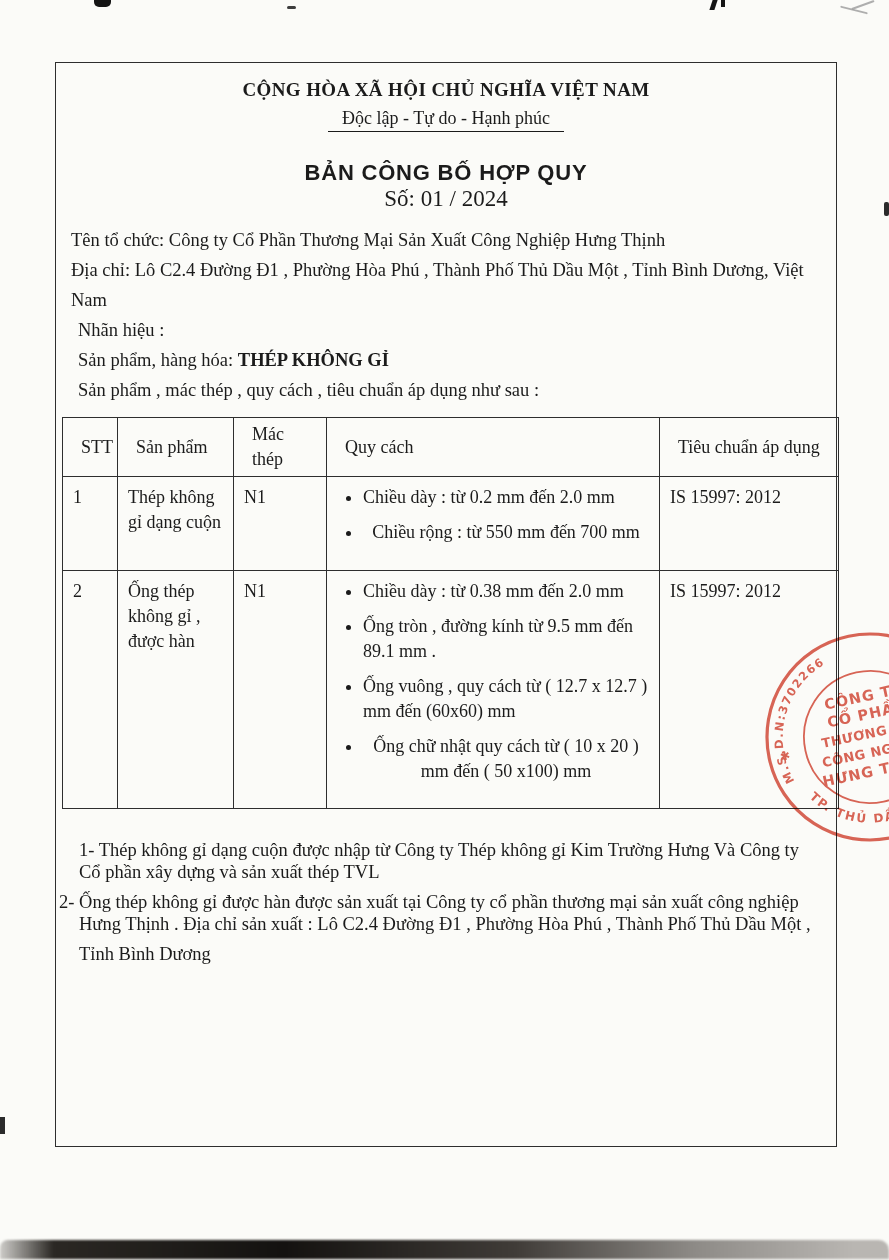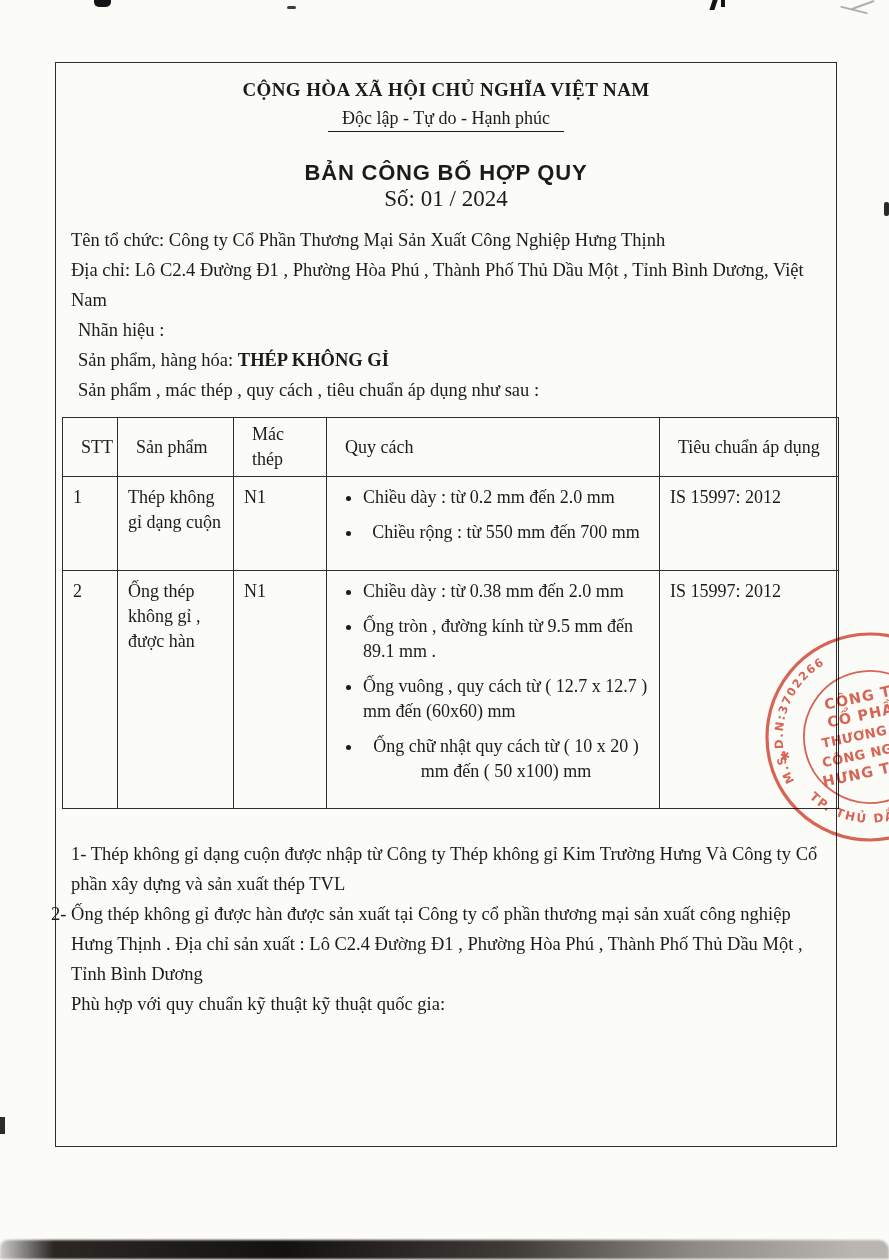--- a/index.html
+++ b/index.html
@@ -42,21 +42,21 @@
   .r1 { height: 94px; }
   .r2 { height: 238px; }
   .c-stt { text-align: center; }
   .c-grade { text-align: center; }
   .c-prod { text-align: justify; }
   ul.specs { margin: 0; padding-left: 26px; }
   ul.specs li { margin-bottom: 10px; }
   ul.specs li:last-child { margin-bottom: 0; text-align: center; }
 
   .notes { margin-top: 30px; font-size: 18.5px; }
-  .notes p { margin: 0; line-height: 30px; }
+  .notes p { margin: 8px; line-height: 22px; }
   .note1 { margin-left: 23px; }
   .note2 { margin-left: 43px; text-indent: -20px; }
   .conform { margin-left: 8px; }
   .standard { margin-left: -9px; text-indent: 32px; text-align: justify; }
 
   .stamp { position: absolute; left: 750px; top: 617px; mix-blend-mode: multiply; opacity: 0.88; }
   .stamp text { font-family: "DejaVu Sans", sans-serif; font-weight: bold; fill: currentColor; }
 
   .bottom-shadow {
     position: absolute; left: 0; bottom: 1px; width: 889px; height: 19px;
@@ -153,21 +153,20 @@
           </td>
           <td>IS 15997: 2012</td>
         </tr>
       </tbody>
     </table>
 
     <div class="notes">
       <p class="note1">1-  Thép không gỉ dạng cuộn được nhập từ Công ty Thép không gỉ Kim Trường Hưng Và Công ty Cổ phần xây dựng và sản xuất thép TVL</p>
       <p class="note2">2-  Ống thép không gỉ được hàn được sản xuất tại Công ty cổ phần thương mại sản xuất công nghiệp Hưng Thịnh . Địa chỉ sản xuất : Lô C2.4 Đường Đ1 , Phường Hòa Phú , Thành Phố Thủ Dầu Một ,</p>
       <p>Tỉnh Bình Dương</p>
-      <p class="conform">Phù hợp với quy chuẩn kỹ thuật kỹ thuật quốc gia:</p>
     </div>
 
   </div>
 
   <svg class="stamp" width="240" height="240" viewBox="0 0 240 240" aria-hidden="true" style="color: rgb(214, 80, 63);">
     <g transform="rotate(-12 120 120)">
       <circle cx="120" cy="120" r="103" fill="none" stroke="currentColor" stroke-width="3.2"></circle>
       <circle cx="120" cy="120" r="66" fill="none" stroke="currentColor" stroke-width="1.8"></circle>
       <defs>
         <path id="arcTop" d="M 45 164 A 85 85 0 0 1 120 35"></path>

